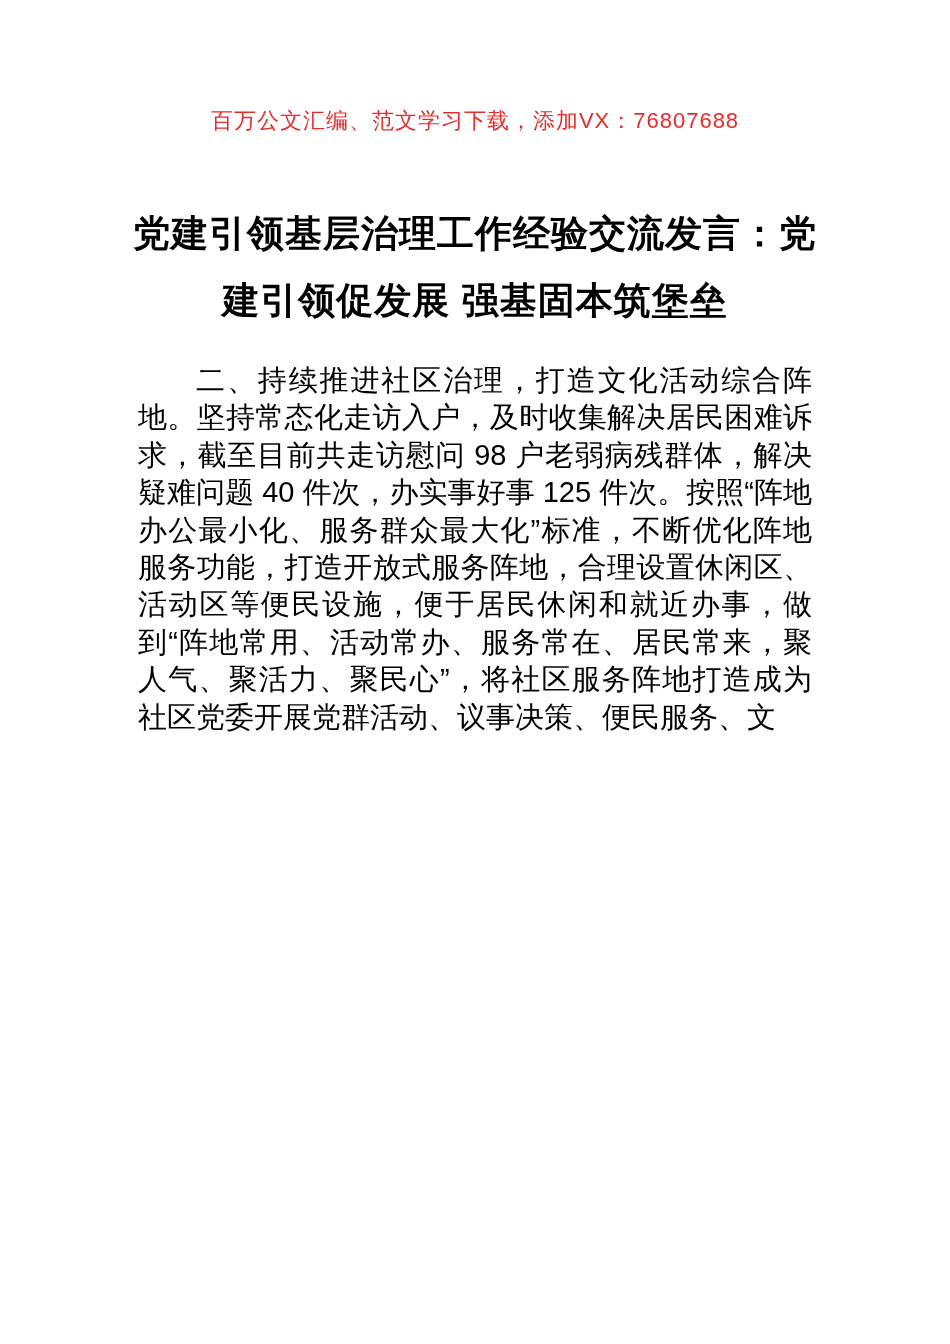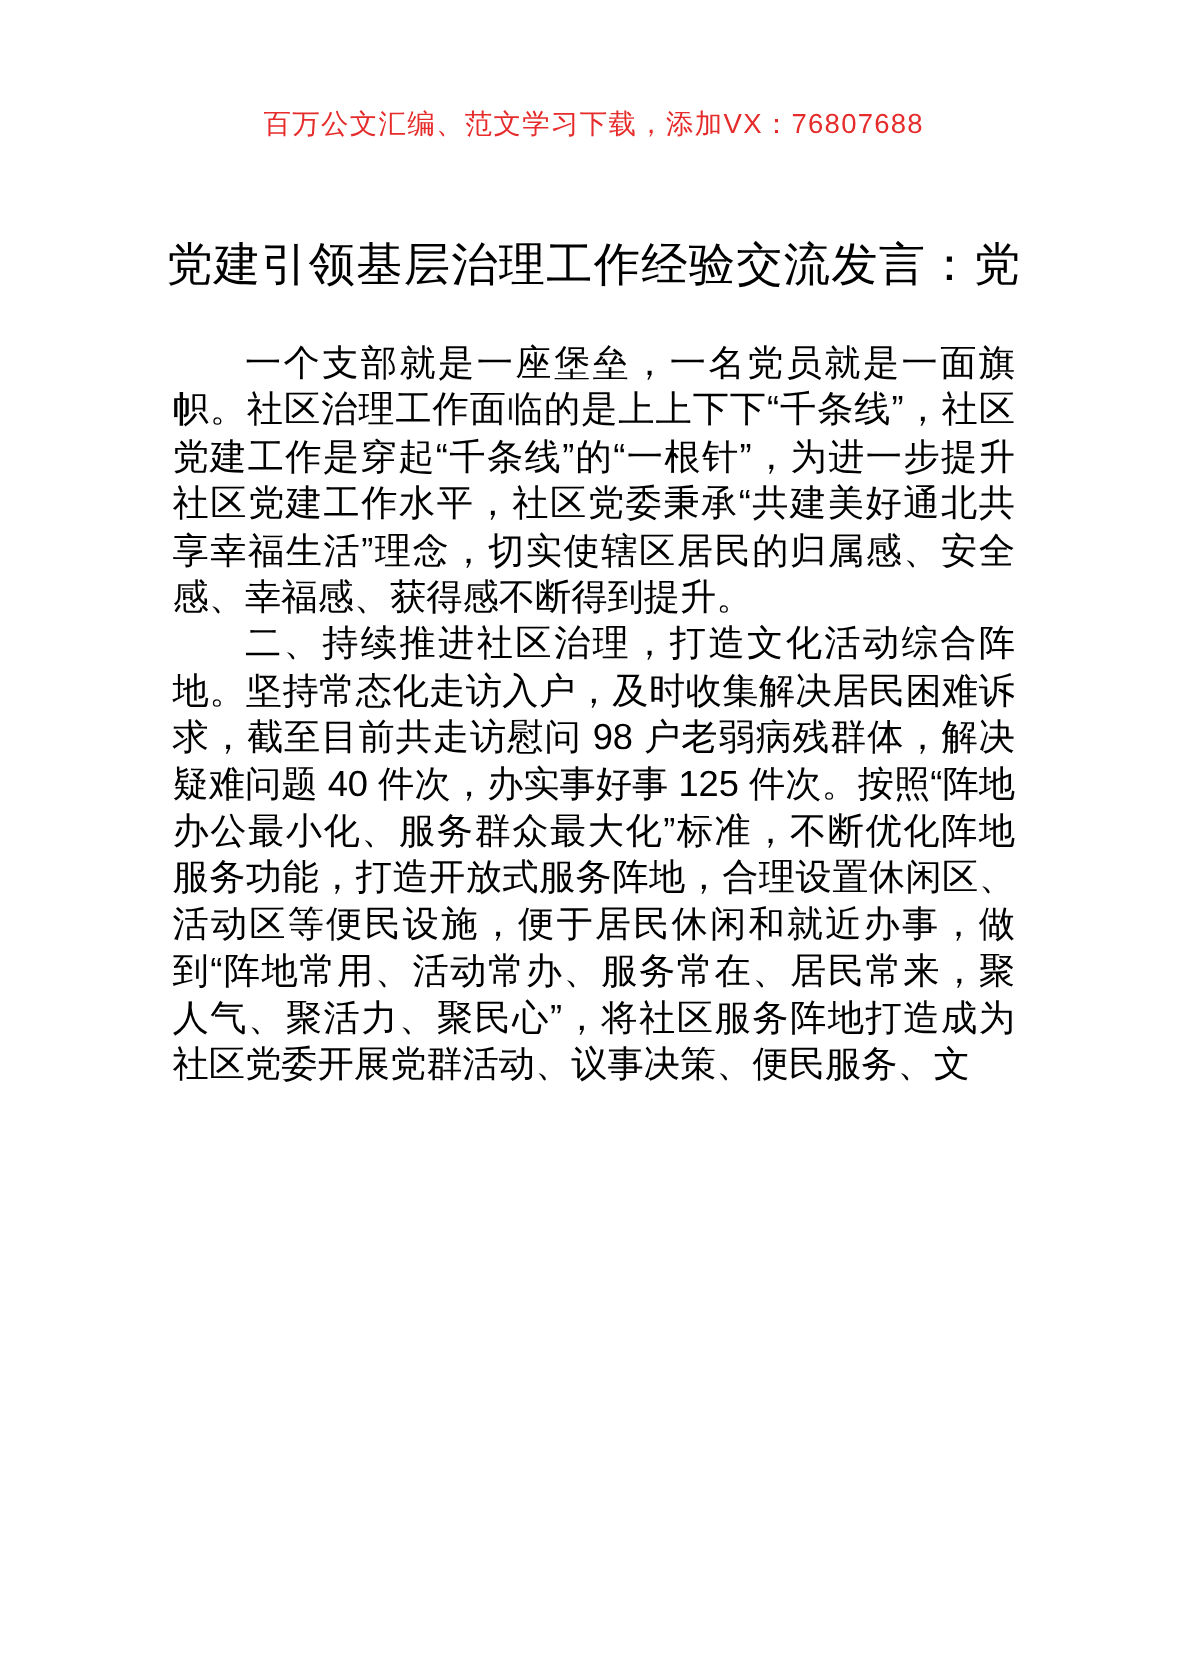--- a/index.html
+++ b/index.html
@@ -8,34 +8,35 @@
     background: #ffffff;
   }
   .page {
     position: relative;
     width: 950px;
     height: 1060px;
     background: #ffffff;
     overflow: hidden;
     font-family: "Liberation Sans", sans-serif;
     color: #000000;
+    margin-top: 22px;
   }
   .notice {
     margin-top: 84px;
     text-align: center;
     font-size: 22px;
     line-height: 30px;
     color: #e62b2b;
     letter-spacing: 1px;
   }
   .title {
     margin: 64px 80px 0 80px;
     text-align: center;
     font-size: 37px;
-    font-weight: normal;
+    font-weight: bold;
     line-height: 67px;
     letter-spacing: 1px;
   }
   .title-line {
     display: block;
   }
   .body-text {
     margin: 28px 138px 0 138px;
     font-size: 29px;
     line-height: 37.4px;
@@ -49,20 +50,20 @@
 </style>
 </head>
 <body>
 
 <div class="page">
 
   <div class="notice">百万公文汇编、范文学习下载，添加VX：76807688</div>
 
   <h1 class="title">
     <span class="title-line">党建引领基层治理工作经验交流发言：党</span>
+    <span class="title-line">建引领促发展 强基固本筑堡垒</span>
   </h1>
 
   <div class="body-text">
-    <p>一个支部就是一座堡垒，一名党员就是一面旗帜。社区治理工作面临的是上上下下“千条线”，社区党建工作是穿起“千条线”的“一根针”，为进一步提升社区党建工作水平，社区党委秉承“共建美好通北共享幸福生活”理念，切实使辖区居民的归属感、安全感、幸福感、获得感不断得到提升。</p>
     <p>二、持续推进社区治理，打造文化活动综合阵地。坚持常态化走访入户，及时收集解决居民困难诉求，截至目前共走访慰问 98 户老弱病残群体，解决疑难问题 40 件次，办实事好事 125 件次。按照“阵地办公最小化、服务群众最大化”标准，不断优化阵地服务功能，打造开放式服务阵地，合理设置休闲区、活动区等便民设施，便于居民休闲和就近办事，做到“阵地常用、活动常办、服务常在、居民常来，聚人气、聚活力、聚民心”，将社区服务阵地打造成为社区党委开展党群活动、议事决策、便民服务、文</p>
   </div>
 
 </div>
 
 </body></html>

